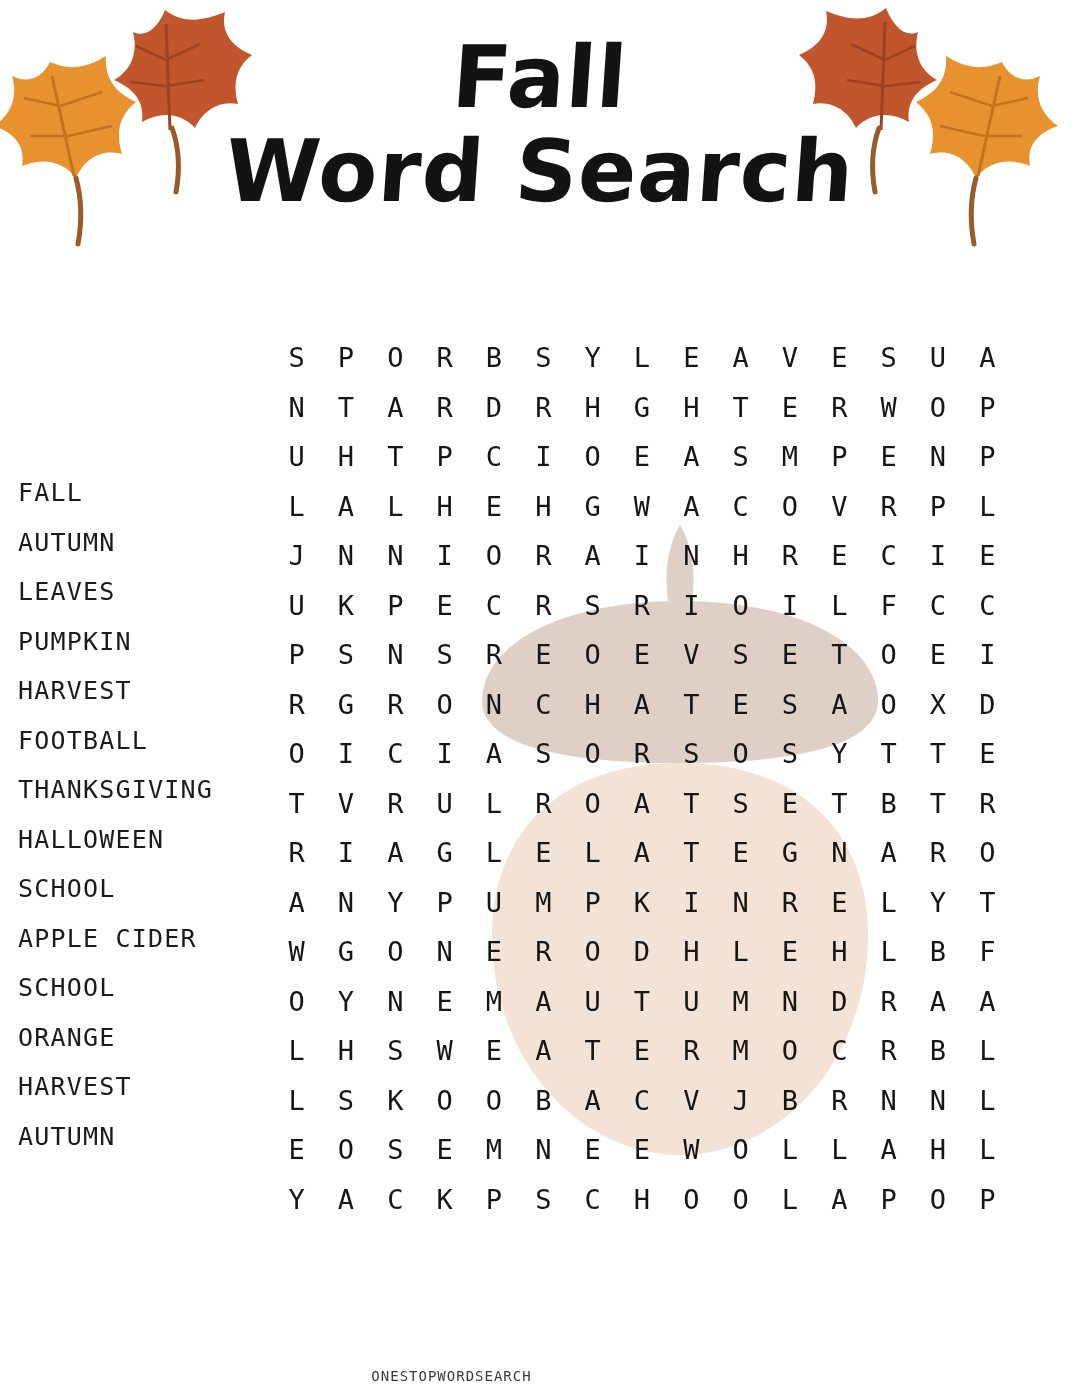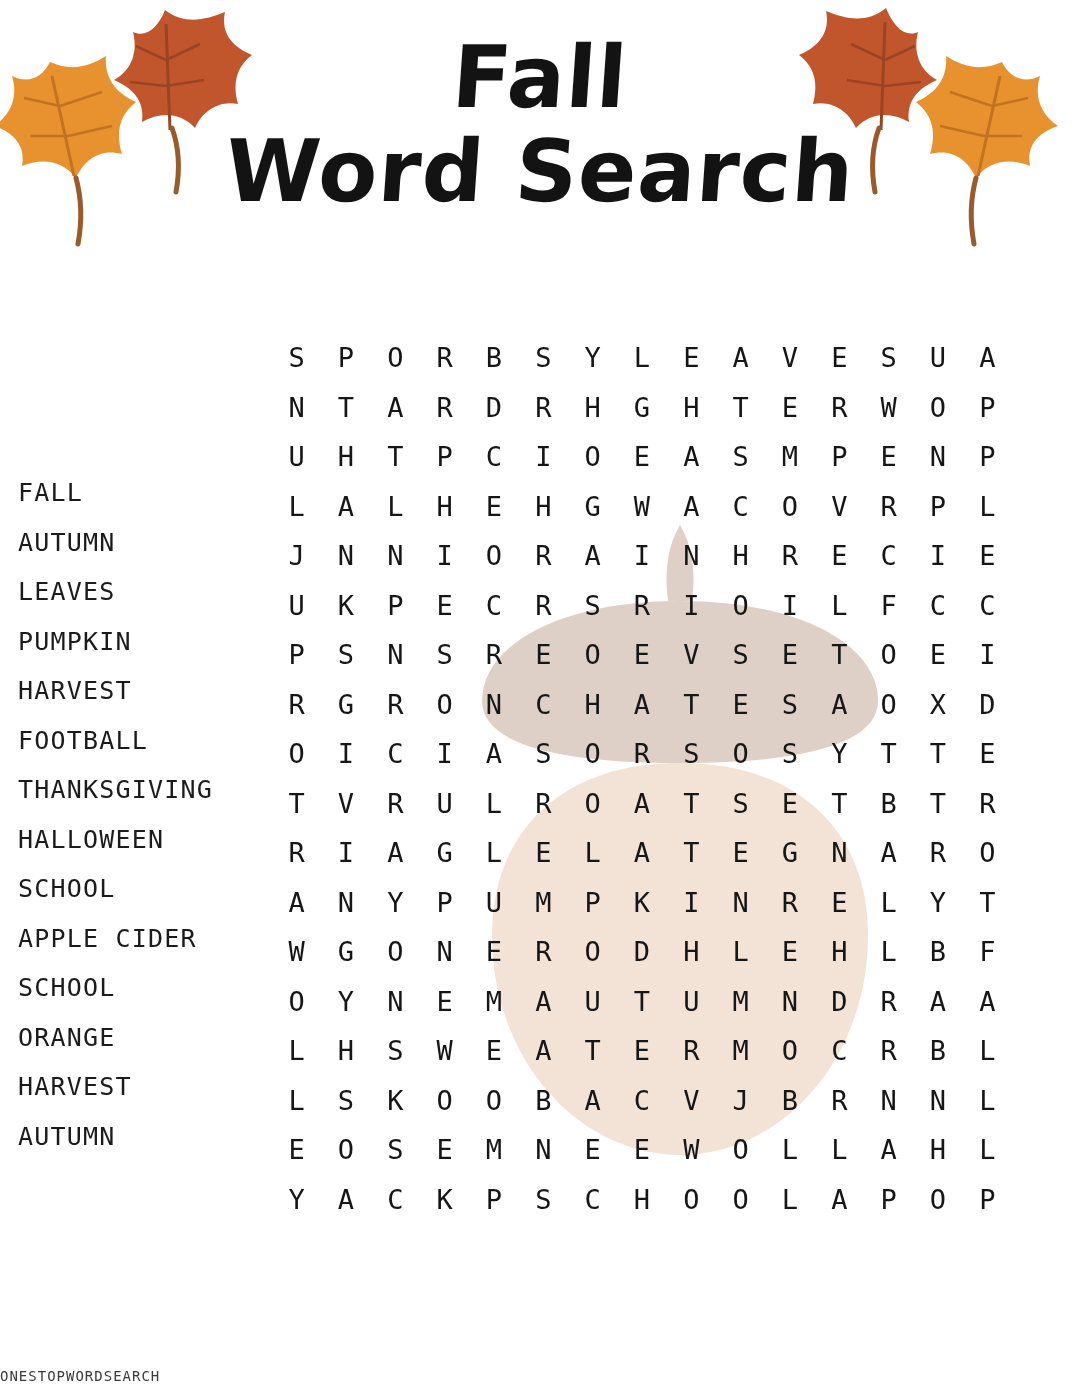--- a/index.html
+++ b/index.html
@@ -98,20 +98,21 @@
     font-size: 27px;
     color: #161616;
   }
 
   
   .footer {
     position: absolute;
     left: 0;
     top: 1368px;
     width: 903px;
+    text-align: center;
     font-family: "DejaVu Sans Mono", monospace;
     font-size: 14px;
     letter-spacing: 1px;
     color: #3a3a3a;
   }
 </style>
 </head>
 <body>
 
 <div class="leaf-cluster leaf-left">

